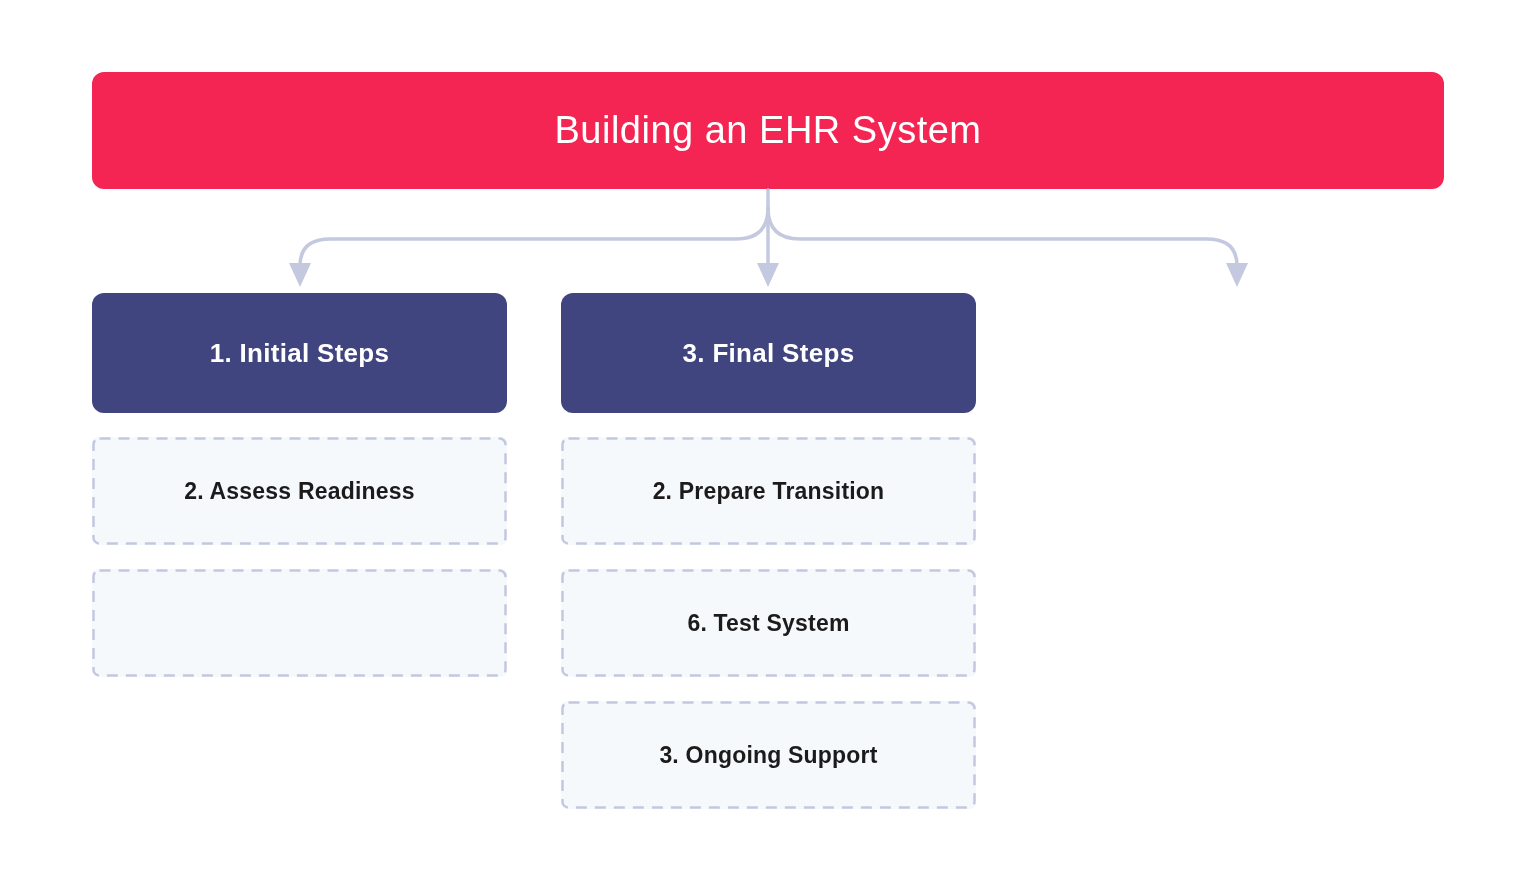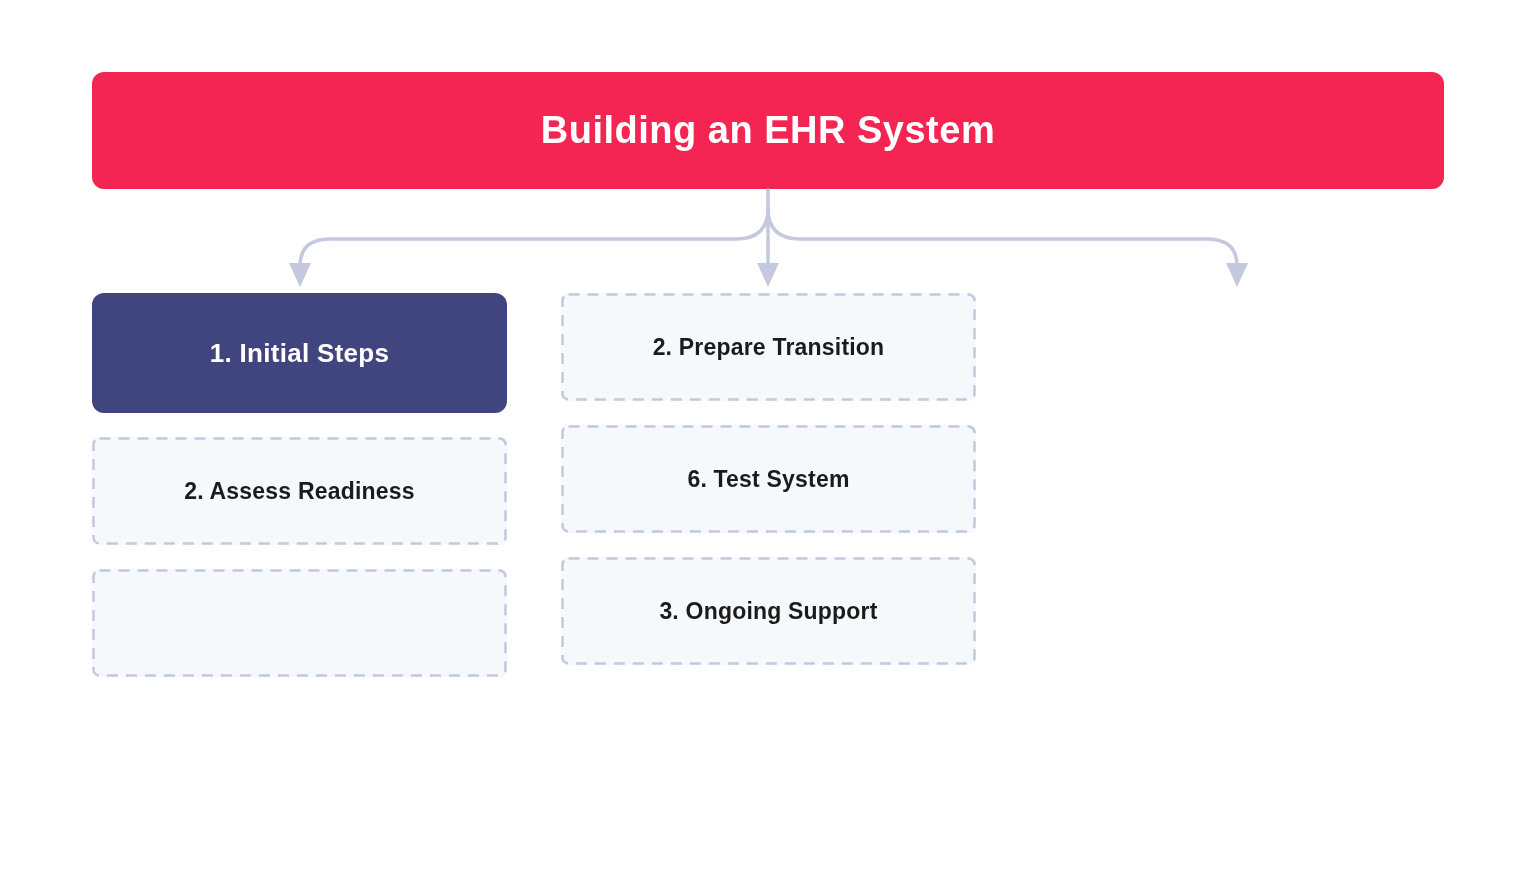--- a/index.html
+++ b/index.html
@@ -23,21 +23,21 @@
     height: 117px;
     background: #F42553;
     border-radius: 12px;
     display: flex;
     align-items: center;
     justify-content: center;
   }
   .root-title {
     color: #ffffff;
     font-size: 38px;
-    font-weight: 700;
+    font-weight: 400;
     letter-spacing: 0.5px;
   }
   .connector-svg {
     position: absolute;
     left: 0;
     top: 0;
     width: 1536px;
     height: 886px;
     pointer-events: none;
   }
@@ -130,20 +130,23 @@
       </div>
       <div class="step-node">
         <svg class="dash-overlay" xmlns="http://www.w3.org/2000/svg">
           <rect x="1.5" y="1.5" width="412" height="105" rx="6" fill="none" stroke="#C3C8E0" stroke-width="2.5" stroke-dasharray="11 8"></rect>
         </svg>
       </div>
     </div>
 
 
     <div class="col">
+      <div class="branch-node">
+        <span class="branch-label">3. Final Steps</span>
+      </div>
       <div class="step-node">
         <svg class="dash-overlay" xmlns="http://www.w3.org/2000/svg">
           <rect x="1.5" y="1.5" width="412" height="105" rx="6" fill="none" stroke="#C3C8E0" stroke-width="2.5" stroke-dasharray="11 8"></rect>
         </svg>
         <span class="step-label">2. Prepare Transition</span>
       </div>
       <div class="step-node">
         <svg class="dash-overlay" xmlns="http://www.w3.org/2000/svg">
           <rect x="1.5" y="1.5" width="412" height="105" rx="6" fill="none" stroke="#C3C8E0" stroke-width="2.5" stroke-dasharray="11 8"></rect>
         </svg>

